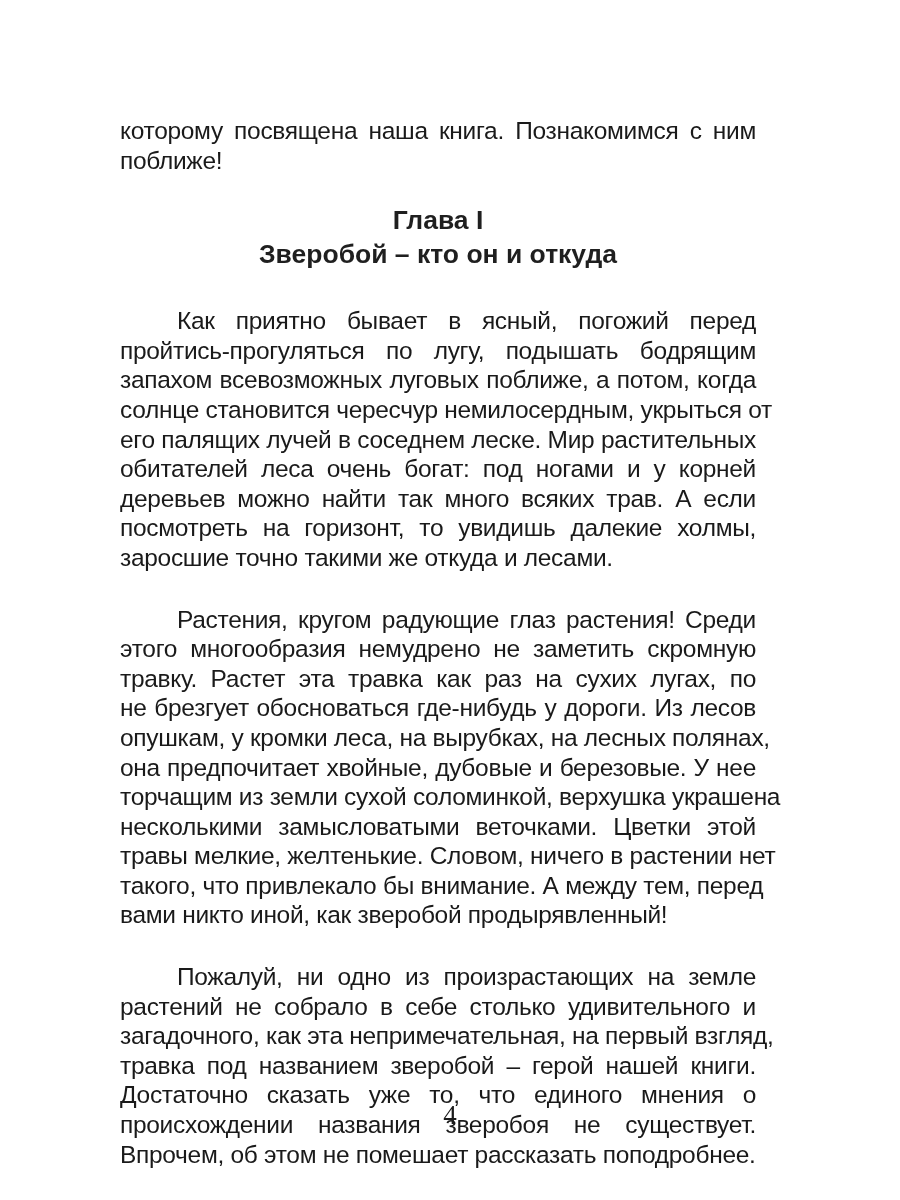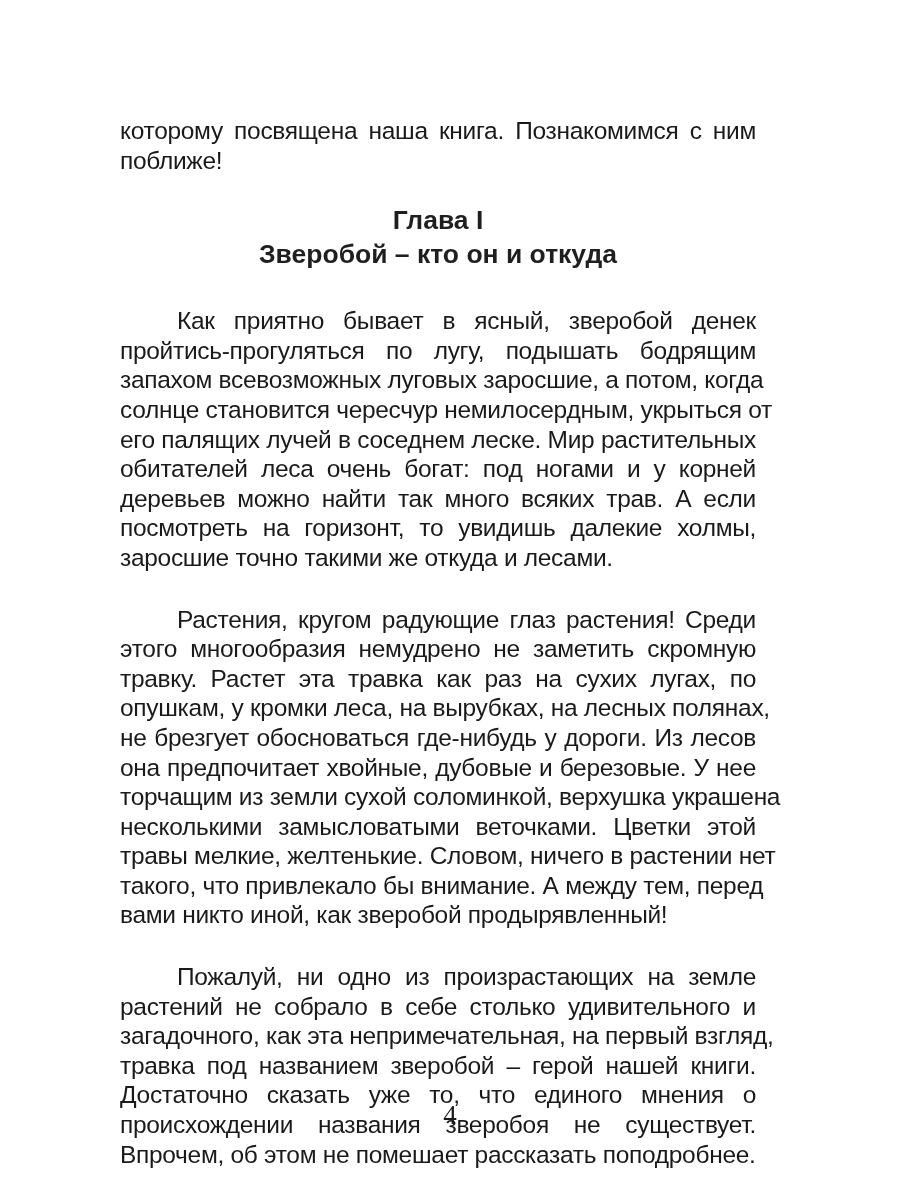--- a/index.html
+++ b/index.html
@@ -73,37 +73,37 @@
     <span class="line">которому посвящена наша книга. Познакомимся с ним</span>
     <span class="line last">поближе!</span>
   </div>
 
   <h2 class="chapter-heading">
     <span>Глава I</span>
     <span>Зверобой – кто он и откуда</span>
   </h2>
 
   <div class="body-text">
-    <span class="line indent">Как приятно бывает в ясный, зверобой денек</span>
+    <span class="line indent">Как приятно бывает в ясный, погожий перед</span>
     <span class="line">пройтись-прогуляться по лугу, подышать бодрящим</span>
-    <span class="line">запахом всевозможных луговых заросшие, а потом, когда</span>
+    <span class="line">запахом всевозможных луговых поближе, а потом, когда</span>
     <span class="line">солнце становится чересчур немилосердным, укрыться от</span>
     <span class="line">его палящих лучей в соседнем леске. Мир растительных</span>
     <span class="line">обитателей леса очень богат: под ногами и у корней</span>
     <span class="line">деревьев можно найти так много всяких трав. А если</span>
     <span class="line">посмотреть на горизонт, то увидишь далекие холмы,</span>
     <span class="line last">заросшие точно такими же откуда и лесами.</span>
   </div>
 
   <div class="body-text">
     <span class="line indent">Растения, кругом радующие глаз растения! Среди</span>
     <span class="line">этого многообразия немудрено не заметить скромную</span>
     <span class="line">травку. Растет эта травка как раз на сухих лугах, по</span>
+    <span class="line">не брезгует обосноваться где-нибудь у дороги. Из лесов</span>
     <span class="line">опушкам, у кромки леса, на вырубках, на лесных полянах,</span>
-    <span class="line">не брезгует обосноваться где-нибудь у дороги. Из лесов</span>
     <span class="line">она предпочитает хвойные, дубовые и березовые. У нее</span>
     <span class="line">торчащим из земли сухой соломинкой, верхушка украшена</span>
     <span class="line">несколькими замысловатыми веточками. Цветки этой</span>
     <span class="line">травы мелкие, желтенькие. Словом, ничего в растении нет</span>
     <span class="line">такого, что привлекало бы внимание. А между тем, перед</span>
     <span class="line last">вами никто иной, как зверобой продырявленный!</span>
   </div>
 
   <div class="body-text">
     <span class="line indent">Пожалуй, ни одно из произрастающих на земле</span>

